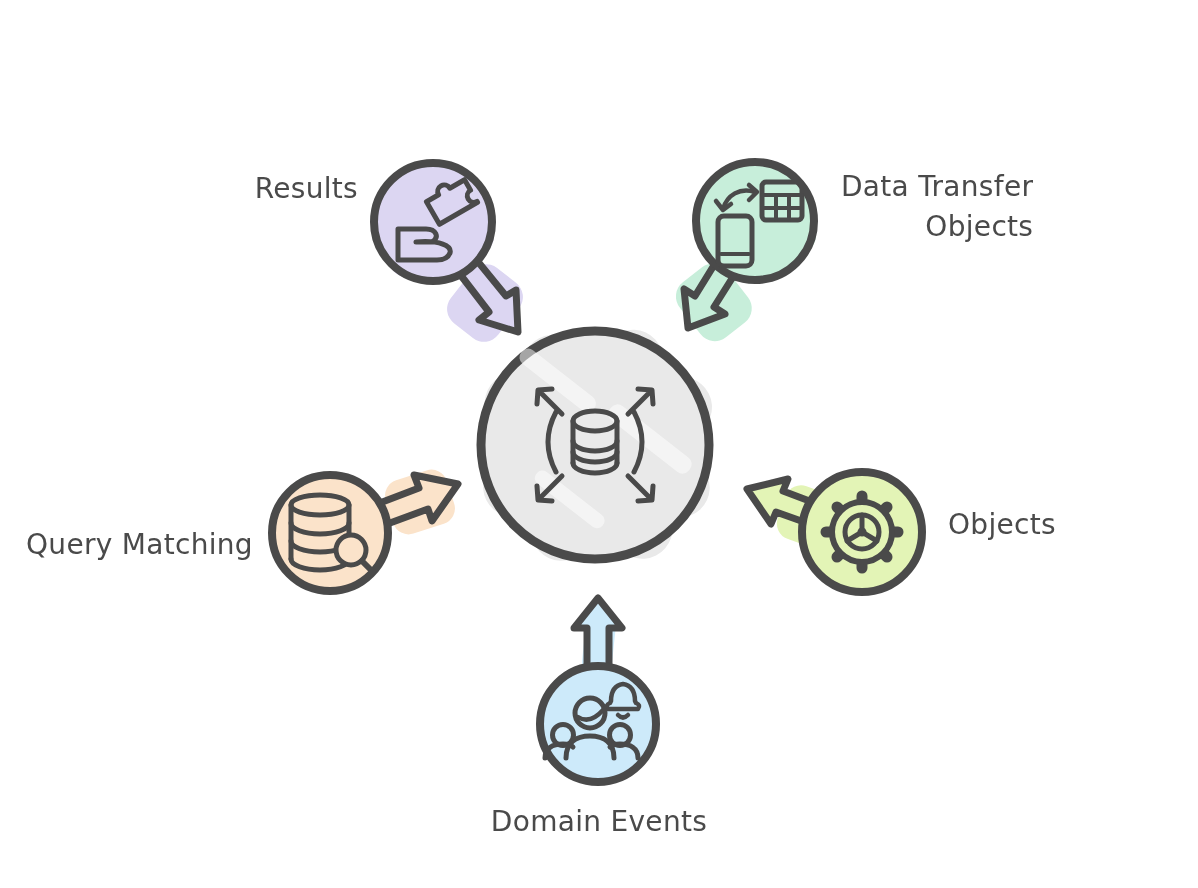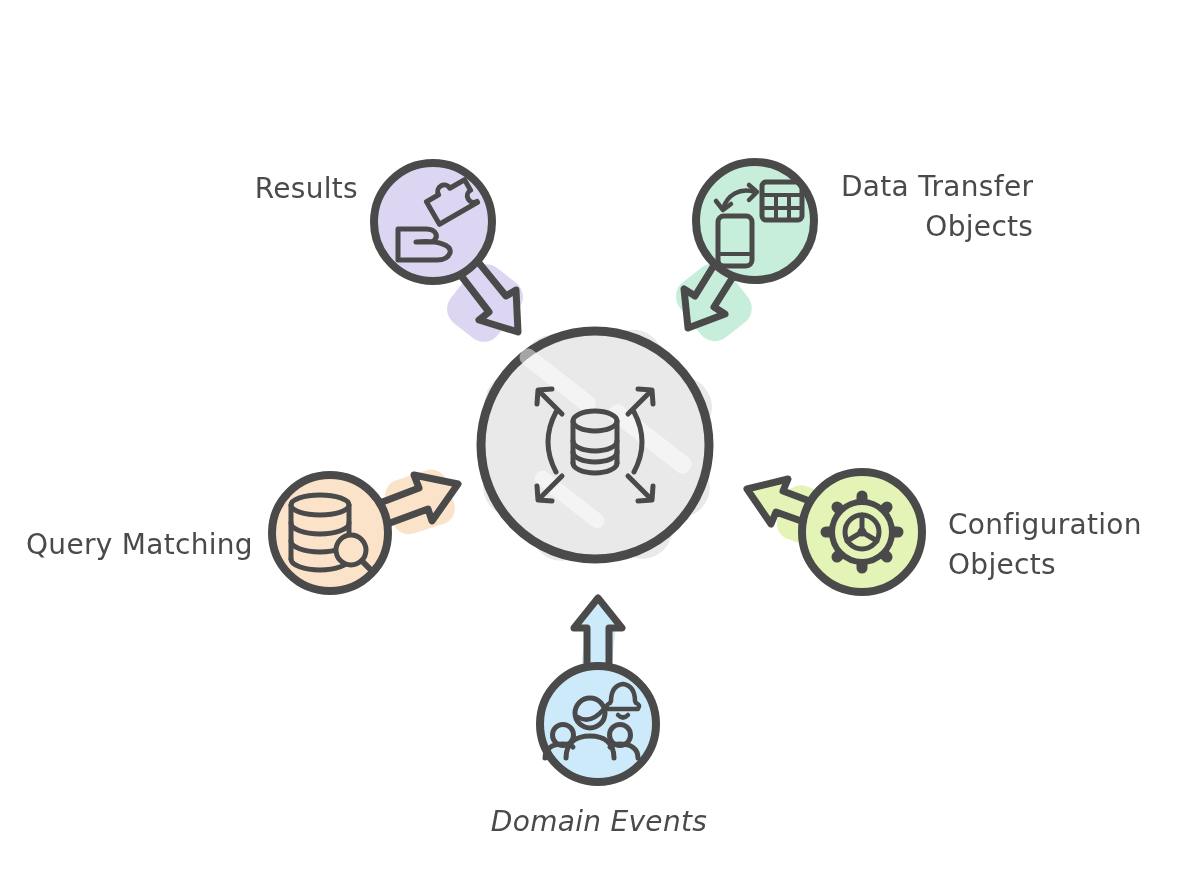--- a/index.html
+++ b/index.html
@@ -6,21 +6,21 @@
   .stage{position:relative;width:1198px;height:888px;overflow:hidden;background:#ffffff;
          font-family:"DejaVu Sans","Liberation Sans",sans-serif;color:#4a4a4a;}
   .stage svg{position:absolute;left:0;top:0;}
   .title{position:absolute;top:34px;left:0;width:100%;text-align:center;margin:0;
          font-size:39px;font-weight:bold;letter-spacing:.5px;color:#474747;}
   .label{position:absolute;font-size:28px;line-height:40px;letter-spacing:.3px;color:#4a4a4a;}
   #lbl-pattern{top:169px;right:840px;text-align:right;}
   #lbl-data{top:167px;left:841px;text-align:right;}
   #lbl-query{top:525px;left:26px;}
   #lbl-config{top:505px;left:948px;text-align:left;}
-  #lbl-domain{top:802px;left:0;width:100%;text-align:center;font-style:italic;}
+  #lbl-domain{top:802px;left:0;width:100%;text-align:center;}
   .ink{stroke:#4a4a4a;stroke-linecap:round;stroke-linejoin:round;}
   .blob{stroke:none;}
 </style>
 </head>
 <body>
 
 <div class="stage">
 
 <svg width="1198" height="888" viewBox="0 0 1198 888">
 
@@ -151,21 +151,20 @@
 <div class="label" id="lbl-data">
   <div>Data Transfer</div>
   <div>Objects</div>
 </div>
 
 <div class="label" id="lbl-query">
   <div>Query Matching</div>
 </div>
 
 <div class="label" id="lbl-config">
-  <div>Configuration</div>
   <div>Objects</div>
 </div>
 
 <div class="label" id="lbl-domain">
   <div>Domain Events</div>
 </div>
 
 </div>
 
 </body></html>

